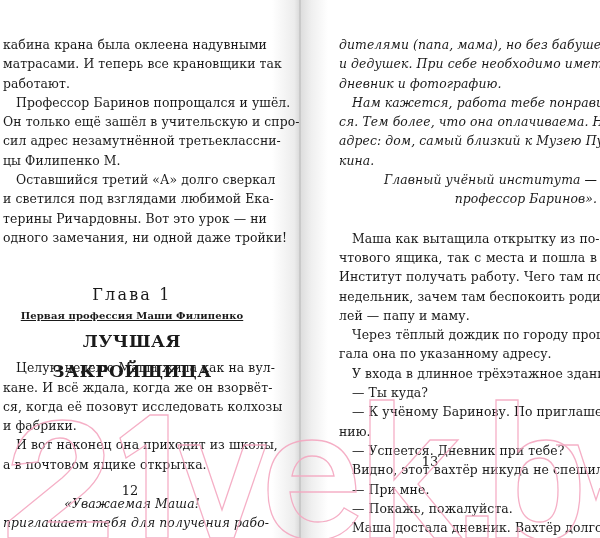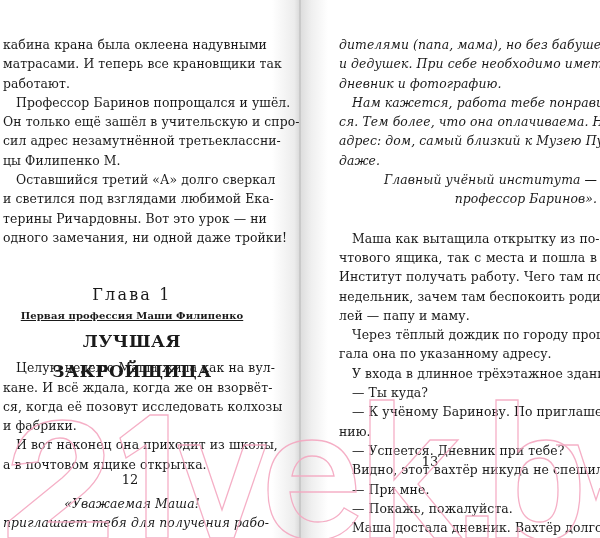--- a/index.html
+++ b/index.html
@@ -24,21 +24,21 @@
   .indent { padding-left:13px; }
   .it { font-style:italic; }
   .r { text-align:right; text-align-last:right; }
   .c { text-align:center; text-align-last:center; }
 
   .chapter-num { font-size:16px; letter-spacing:2.2px; text-align:center; margin-top:38px; height:20px; line-height:20px; }
   .chapter-sub { font-size:10px; font-weight:bold; text-align:center; height:21px; line-height:21px;text-decoration:underline; }
   .chapter-title { font-size:17px; font-weight:bold; text-align:center; letter-spacing:0.6px; height:30px; line-height:30px; margin-bottom:2px; }
   .gap-m { height:20px; }
   .page-num { position:absolute; font-size:13px; width:40px; text-align:center; }
-  .page-left .page-num { left:110px; top:472px; }
+  .page-left .page-num { left:110px; top:483px; }
 
   .watermark { position:absolute; left:0; top:0; width:600px; height:538px; pointer-events:none; }
 </style>
 </head>
 <body>
 
 <div class="spread">
   <div class="page page-left">
     <div class="gutter-left"></div>
     <div class="text-col">
@@ -78,21 +78,21 @@
   <div class="page page-right">
     <div class="gutter-right"></div>
     <div class="text-col">
       <div id="right-letter" class="it">
           <span class="line">дителями (папа, мама), но без бабушек</span>
           <span class="line">и дедушек. При себе необходимо иметь</span>
           <span class="line last">дневник и фотографию.</span>
           <span class="line indent">Нам кажется, работа тебе понравит-</span>
           <span class="line">ся. Тем более, что она оплачиваема. Наш</span>
           <span class="line">адрес: дом, самый близкий к Музею Пуш-</span>
-          <span class="line last">даже.</span>
+          <span class="line last">кина.</span>
         </div>
       <div id="right-signature" class="it">
           <span class="line r">Главный учёный института —</span>
           <span class="line r">профессор Баринов».</span>
         </div>
       <div class="gap-m"></div>
       <div id="right-story">
           <span class="line indent">Маша как вытащила открытку из по-</span>
           <span class="line">чтового ящика, так с места и пошла в</span>
           <span class="line">Институт получать работу. Чего там по-</span>

